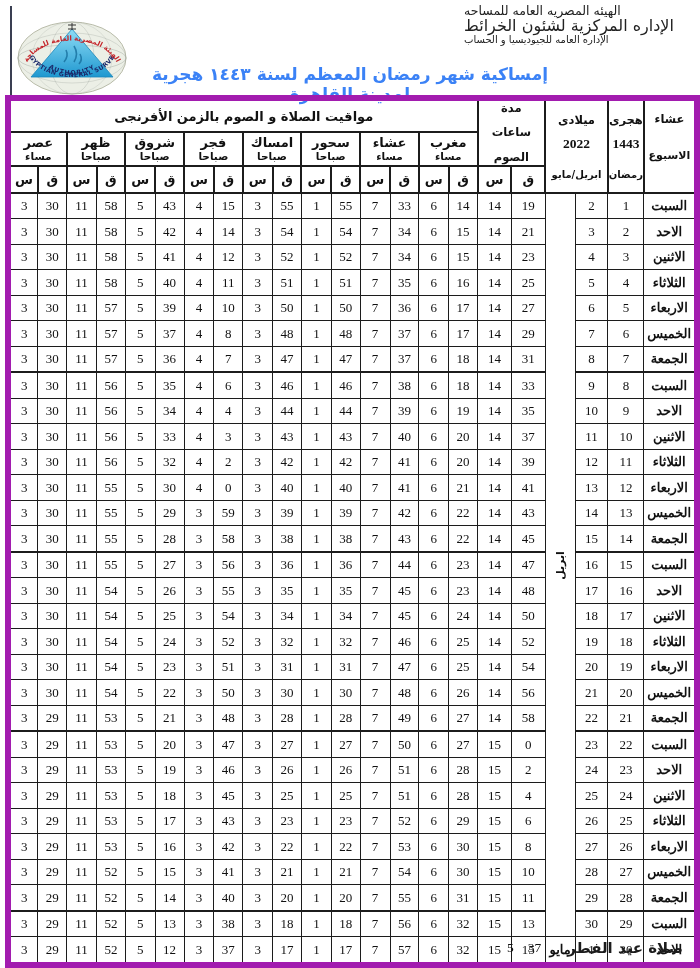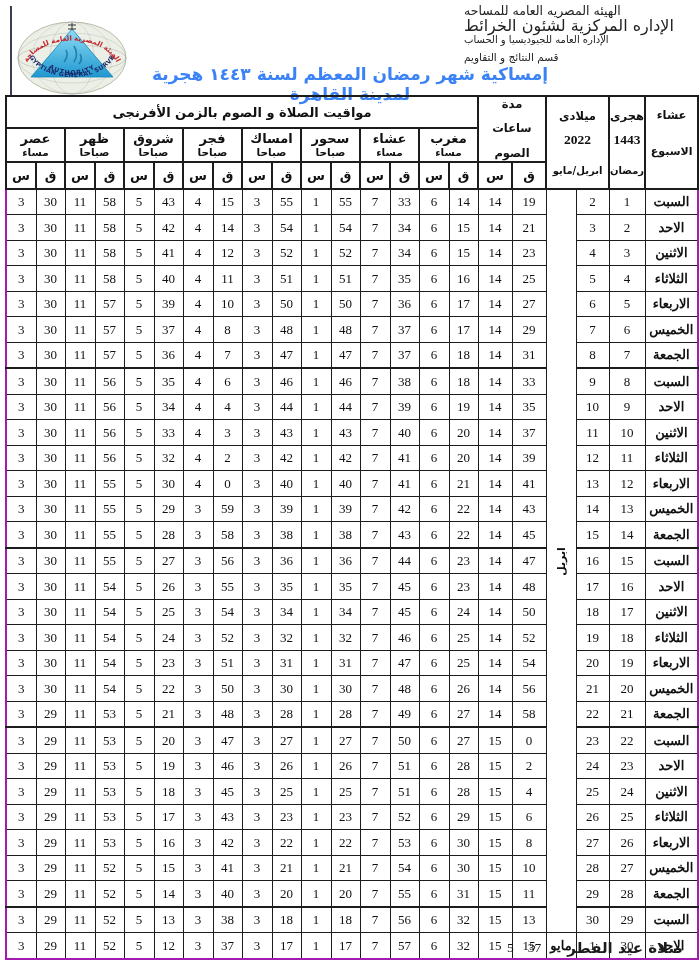--- a/index.html
+++ b/index.html
@@ -29,21 +29,21 @@
   
   .doc-title{
     position:absolute;top:64px;left:140px;width:420px;
     direction:rtl;text-align:center;
     font-size:17px;font-weight:bold;color:#3b82f6;
   }
   
   .t-wrap{position:absolute;left:5px;top:95px;}
   table.t{
     border-collapse:collapse;table-layout:fixed;
-    border:2px solid #a21caf;
+    border:6px solid #a21caf;
   }
   table.t td{
     border:1px solid #1c1c1c;
     text-align:center;vertical-align:middle;
     padding:0;overflow:hidden;
     font-family:"Liberation Serif","DejaVu Serif",serif;
     font-size:13px;color:#111;
     height:24.5px;line-height:1;
   }
   table.t thead td{
@@ -98,21 +98,20 @@
 </style>
 </head>
 <body>
 
 <div class="page">
 
   <div class="org-block">
     <div class="org-line1">الهيئه المصريه العامه للمساحه</div>
     <div class="org-line2">الإداره المركزية لشئون الخرائط</div>
     <div class="org-line3">الإداره العامه للجيوديسيا و الحساب</div>
-    <div class="org-line4">قسم النتائج و التقاويم</div>
   </div>
 
   <div class="edge-line"></div>
 
   <div class="logo">
     <svg width="112" height="78" viewBox="0 0 112 78">
       <defs>
         <linearGradient id="pg" x1="0" y1="0" x2="0" y2="1">
           <stop offset="0" stop-color="#8edcf5"></stop>
           <stop offset="1" stop-color="#1f98d0"></stop>

